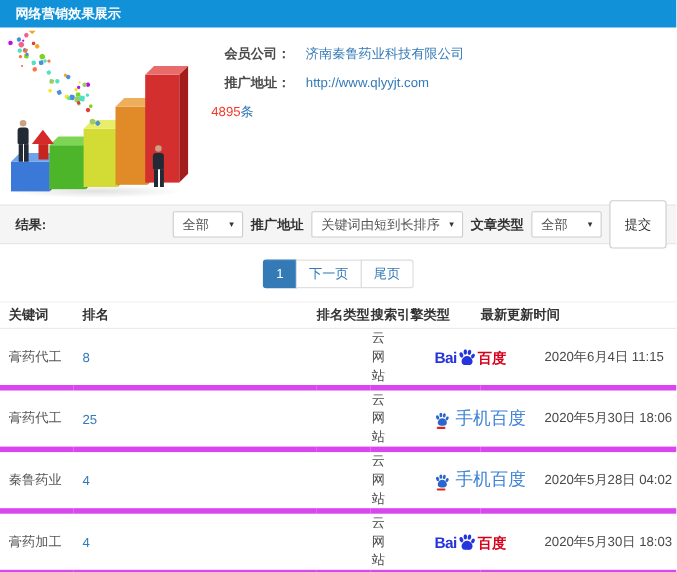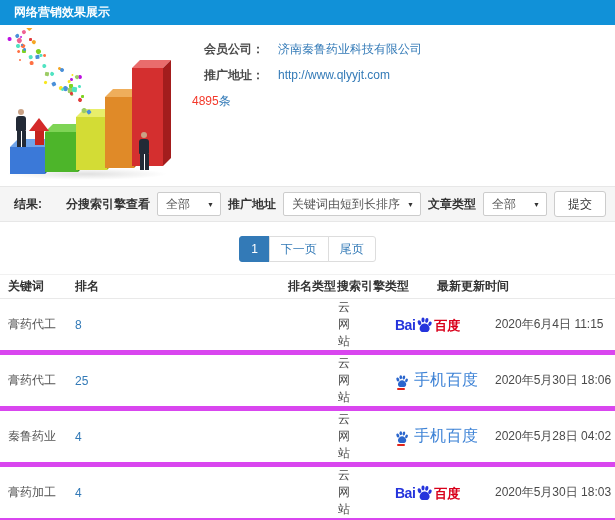--- a/index.html
+++ b/index.html
@@ -42,21 +42,21 @@
   .filter-bar { height:36px; background:#f5f5f5; border-top:1px solid #e7e7e7;
     border-bottom:1px solid #e7e7e7; display:flex; align-items:center; padding:0 9px 0 14px; }
   .section-label { font-weight:bold; }
   .controls { margin-left:auto; display:flex; align-items:center; gap:7px; }
   .ctrl-label { font-weight:bold; color:#333; white-space:nowrap; }
   .select { position:relative; background:#fff; border:1px solid #ccc; border-radius:2px;
     height:24px; line-height:22px; padding:0 20px 0 8px; color:#555; white-space:nowrap; cursor:pointer; }
   .select .caret { position:absolute; right:6px; top:1px; line-height:22px; font-size:7px; color:#333; }
   .sel-engine { min-width:64px; }
   .sel-type { min-width:64px; }
-  .btn-submit { height:26px; padding:0 13px; background:#fff; border:1px solid #ccc;
+  .btn-submit { height:44px; padding:0 13px; background:#fff; border:1px solid #ccc;
     border-radius:3px; color:#333; font-size:12px; cursor:pointer; font-family:inherit; }
 
   
   .pagination-wrap { text-align:center; padding:14px 0 12px; }
   .pagination { display:inline-flex; }
   .page-item { border:1px solid #ddd; background:#fff; color:#337ab7; padding:5px 11px;
     margin-left:-1px; line-height:1.2; font-size:12px; text-decoration:none; cursor:pointer; }
   .page-item:first-child { margin-left:0; border-radius:3px 0 0 3px; }
   .page-item:last-child { border-radius:0 3px 3px 0; }
   .page-item.active { background:#337ab7; border-color:#337ab7; color:#fff; }
@@ -188,21 +188,20 @@
     </div>
     <div class="info-row">
       <span class="info-value"><span class="count-red">4895</span><span class="link-blue">条</span></span>
     </div>
   </div>
 </div>
 
 <div class="filter-bar">
   <span class="section-label">结果:</span>
   <div class="controls">
-    <span class="ctrl-label">分搜索引擎查看</span>
     <div class="select sel-engine">
       <span>全部</span>
       <span class="caret">▼</span>
     </div>
     <span class="ctrl-label">推广地址</span>
     <div class="select sel-sort">
       <span>关键词由短到长排序</span>
       <span class="caret">▼</span>
     </div>
     <span class="ctrl-label">文章类型</span>

